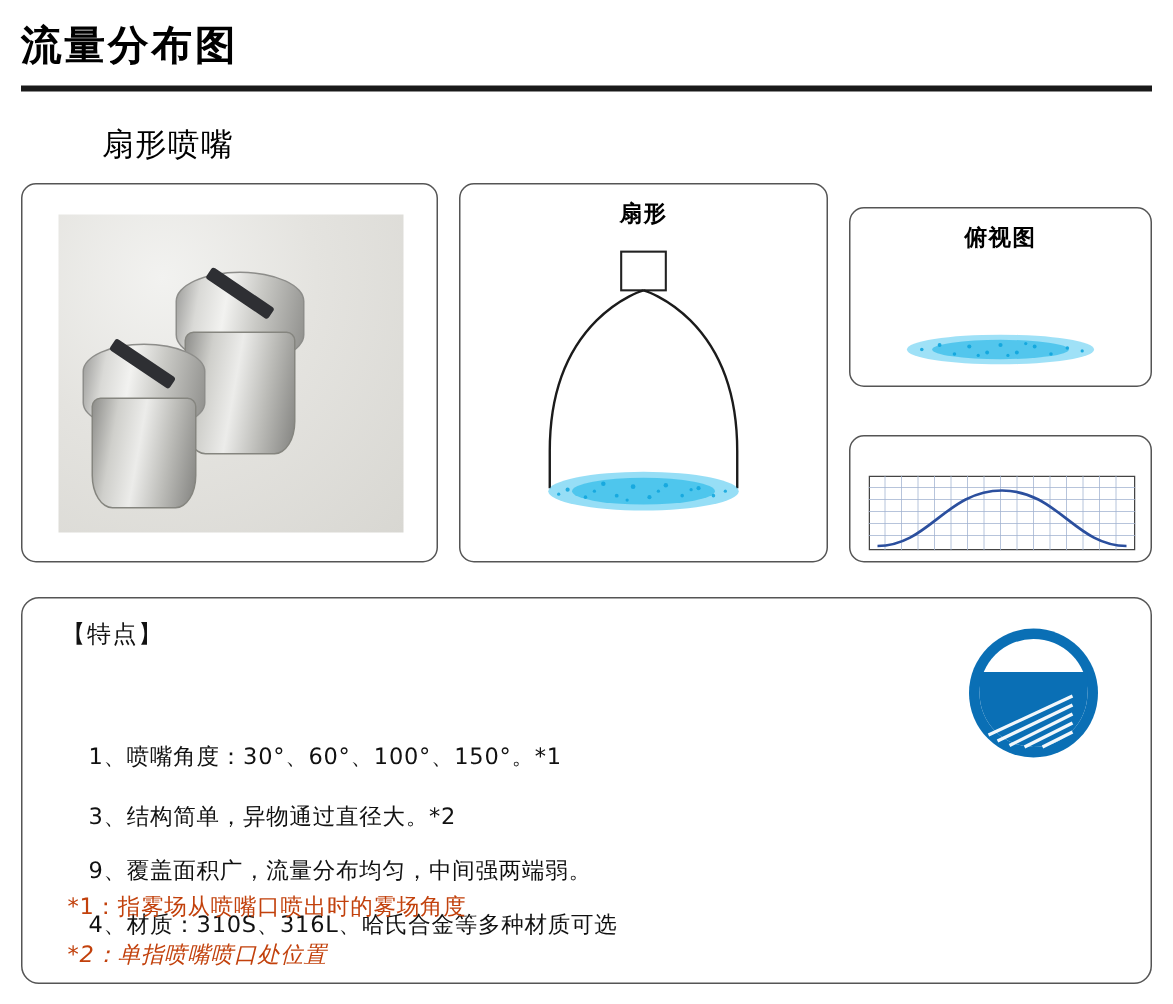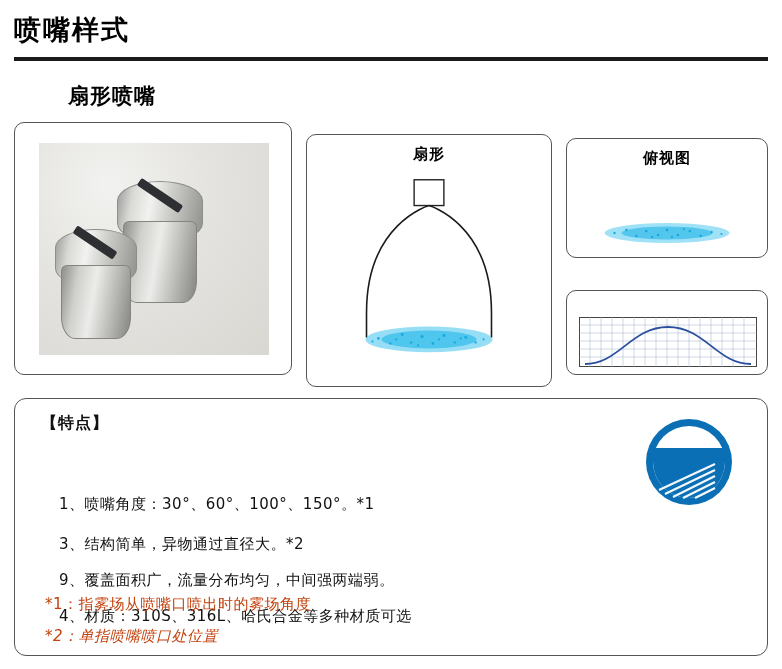--- a/index.html
+++ b/index.html
@@ -33,21 +33,21 @@
     top: 57px;
     width: 754px;
     height: 4px;
     background: #1a1a1a;
   }
   #subtitle {
     position: absolute;
     left: 68px;
     top: 82px;
     font-size: 21px;
-    font-weight: bold;
+    font-weight: normal;
     letter-spacing: 1px;
     color: #000000;
     font-family: "DejaVu Sans", sans-serif;
   }
 
   
   .panel {
     position: absolute;
     background: #ffffff;
     border: 1px solid #555555;
@@ -101,21 +101,21 @@
   }
   .nz-slot {
     position: absolute;
     background: #2e2f33;
     border-radius: 2px;
   }
 
   
   #fan-panel {
     left: 306px;
-    top: 134px;
+    top: 122px;
     width: 246px;
     height: 253px;
   }
   #fan-svg {
     position: absolute;
     left: 0;
     top: 28px;
     width: 100%;
     height: 220px;
   }
@@ -168,21 +168,21 @@
     top: 398px;
     width: 754px;
     height: 258px;
     border-radius: 12px;
   }
   #features-heading {
     position: absolute;
     left: 26px;
     top: 14px;
     font-size: 16px;
-    font-weight: bold;
+    font-weight: normal;
     letter-spacing: 1px;
     font-family: "DejaVu Sans", sans-serif;
   }
   .feature-line {
     position: absolute;
     left: 44px;
     font-size: 15px;
     letter-spacing: 0.5px;
     color: #111111;
     font-family: "DejaVu Sans", sans-serif;
@@ -216,21 +216,21 @@
     font-size: 11px;
     color: #ffffff;
     font-weight: normal;
     letter-spacing: 1px;
     font-family: "DejaVu Sans", sans-serif;
   }
 </style>
 </head>
 <body>
 
-<div id="page-title">喷嘴样式</div>
+<div id="page-title">流量分布图</div>
 <div id="title-rule"></div>
 <div id="subtitle">扇形喷嘴</div>
 
 <div class="panel" id="photo-panel">
   <div id="nozzle-photo">
 
     <div class="nozzle">
       <div class="nz-head" style="left:78px; top:38px; width:84px; height:60px;"></div>
       <div class="nz-body" style="left:84px; top:78px; width:72px; height:80px; border-radius:6px 6px 14px 14px / 6px 6px 22px 22px;"></div>
       <div class="nz-slot" style="left:96px; top:48px; width:50px; height:9px; transform:rotate(34deg);"></div>

